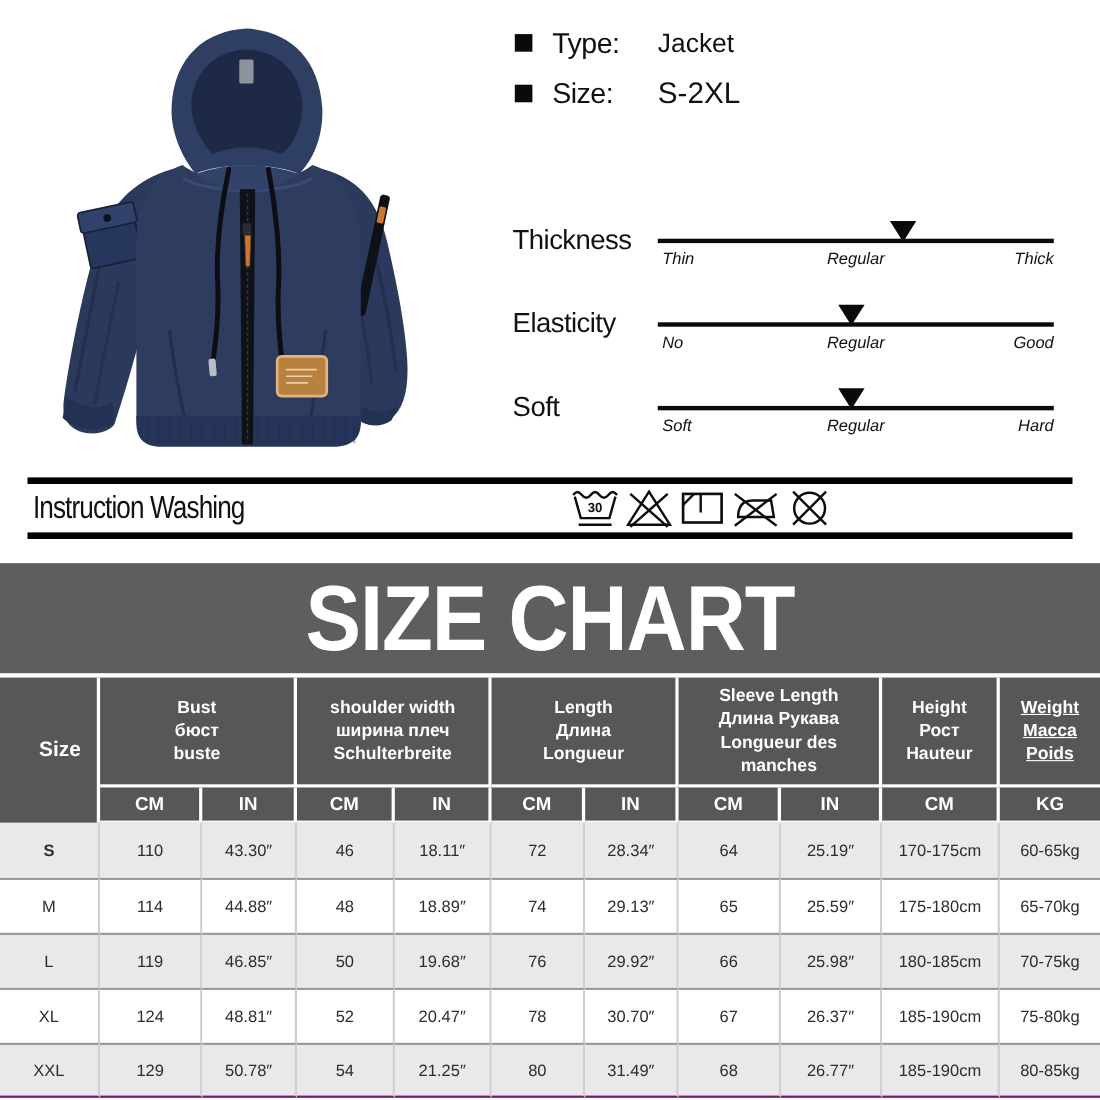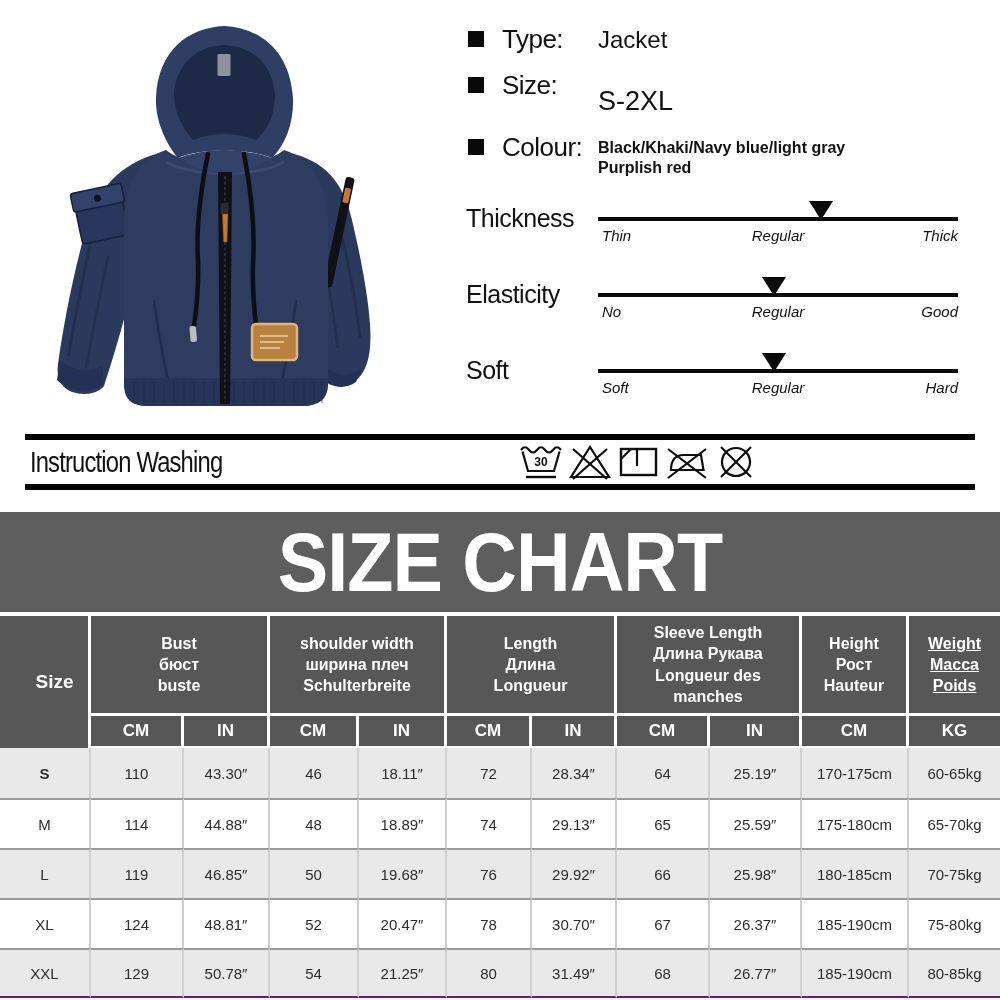--- a/index.html
+++ b/index.html
@@ -7,21 +7,21 @@
     position:relative; width:1000px; height:1000px; background:#fff; overflow:hidden;
     font-family:"Liberation Sans", sans-serif; color:#111;
   }
   
   .jacket { position:absolute; left:38px; top:4px; width:424px; height:428px; }
   .specs { position:absolute; left:468px; top:24px; width:525px; }
   .spec-row { display:flex; align-items:flex-start; margin-bottom:15px; }
   .bullet { width:16px; height:16px; background:#0a0a0a; margin-top:7px; flex:0 0 16px; }
   .spec-label { font-size:26px; letter-spacing:-0.5px; margin-left:18px; width:96px; flex:0 0 96px; }
   .spec-value { font-size:24px; margin-top:2px; }
-  .spec-value.big { font-size:27px; margin-top:16px; }
+  .spec-value.big { font-size:27px; margin-top:0; }
   .spec-value.small { font-size:16px; font-weight:600; line-height:1.25; margin-top:6px; }
   
   .sliders { position:absolute; left:466px; top:196px; width:492px; }
   .slider { display:flex; height:76px; }
   .slider-name { flex:0 0 132px; font-size:25px; letter-spacing:-0.5px; padding-top:8px; }
   .scale { flex:1; position:relative;text-align:right; }
   .track { position:absolute; left:0; right:0; top:21px; height:4px; background:#0a0a0a; }
   .marker { position:absolute; top:5px; width:0; height:0; transform:translateX(-50%);
             border-left:12px solid transparent; border-right:12px solid transparent; border-top:19px solid #0a0a0a; }
   .scale-labels { position:absolute; left:0; right:0; top:31px; font-size:15px; font-style:italic; }
@@ -123,28 +123,20 @@
   <div class="specs">
     <div class="spec-row">
       <span class="bullet"></span>
       <span class="spec-label">Type:</span>
       <span class="spec-value">Jacket</span>
     </div>
     <div class="spec-row">
       <span class="bullet"></span>
       <span class="spec-label">Size:</span>
       <span class="spec-value big">S-2XL</span>
-    </div>
-    <div class="spec-row">
-      <span class="bullet"></span>
-      <span class="spec-label">Colour:</span>
-      <span class="spec-value small">
-        <span>Black/Khaki/Navy blue/light gray</span><br>
-        <span>Purplish red</span>
-      </span>
     </div>
   </div>
 
   <div class="sliders">
     <div class="slider">
       <div class="slider-name">Thickness</div>
       <div class="scale">
         <div class="track"></div>
         <div class="marker" style="left: 62%;"></div>
         <div class="scale-labels">

